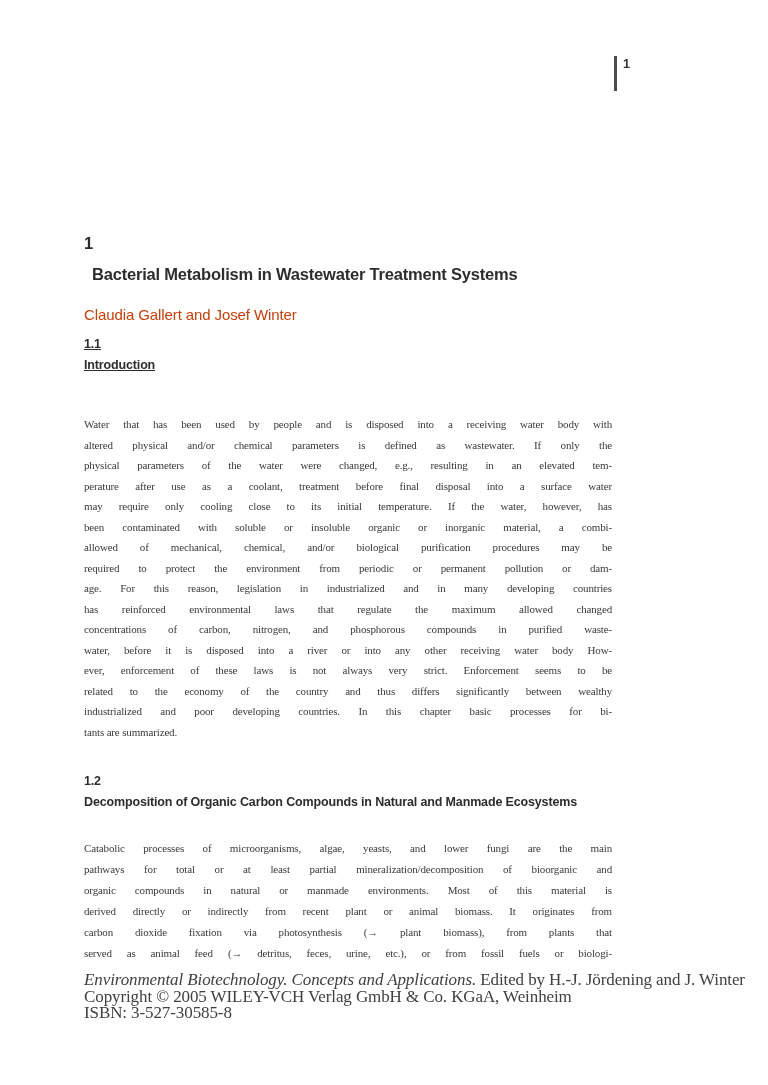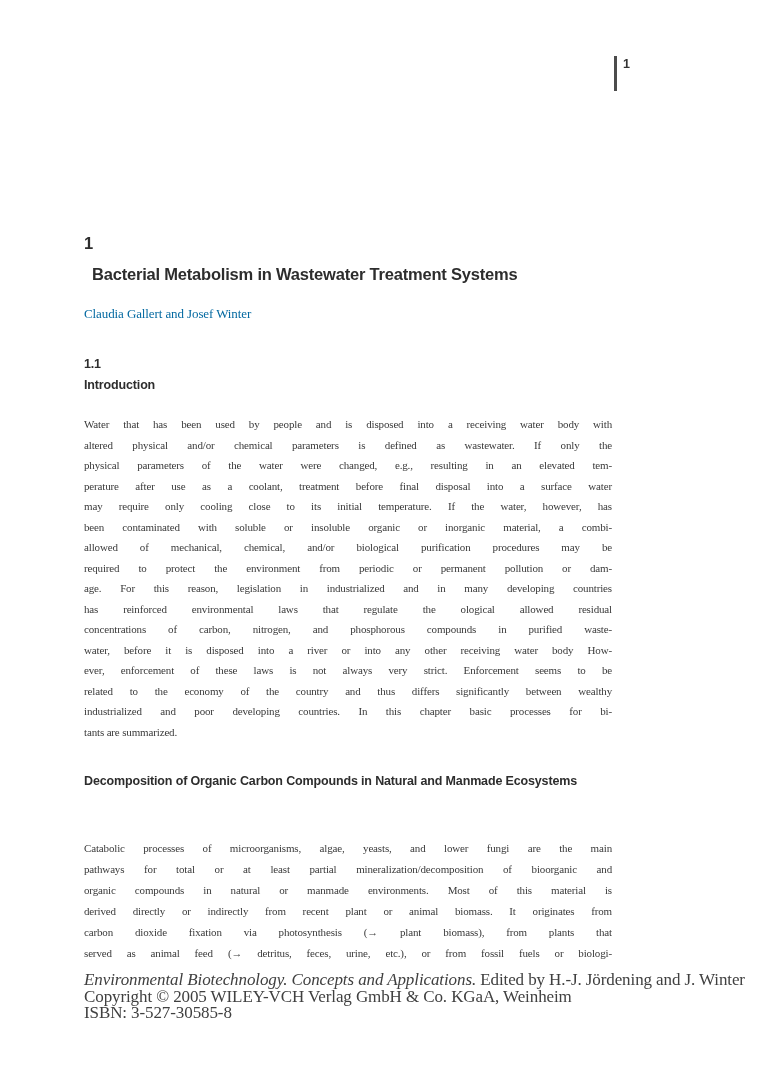--- a/index.html
+++ b/index.html
@@ -56,40 +56,40 @@
     font-weight: bold;
     font-size: 16.5px;
     letter-spacing: -0.2px;
     color: #2d2d2d;
     white-space: nowrap;
   }
   .authors {
     position: absolute;
     left: 84px;
     top: 306px;
-    font-family: Liberation Serif, serif;
-    font-size: 13px;
+    font-family: Liberation Sans, sans-serif;
+    font-size: 15px;
     letter-spacing: -0.1px;
-    color: #0369a1;
+    color: #c2410c;
     white-space: nowrap;
   }
 
   
   .section-heading {
     position: absolute;
     left: 84px;
     font-family: "Liberation Sans", sans-serif;
     font-weight: bold;
     font-size: 12.5px;
     letter-spacing: -0.15px;
     line-height: 21px;
     color: #2d2d2d;
     white-space: nowrap;
   }
-  .section-heading.s11 { top: 354px; }
+  .section-heading.s11 { top: 334px; text-decoration: underline; }
   .section-heading.s12 { top: 771px; }
 
   
   .body-par {
     position: absolute;
     left: 84px;
     width: 528px;
     font-family: "Liberation Serif", serif;
     font-size: 11px;
     letter-spacing: -0.15px;
@@ -143,30 +143,31 @@
   <div class="body-par p1 no-last-justify">
       <div class="tline">Water that has been used by people and is disposed into a receiving water body with</div>
       <div class="tline">altered physical and/or chemical parameters is defined as wastewater. If only the</div>
       <div class="tline">physical parameters of the water were changed, e.g., resulting in an elevated tem-</div>
       <div class="tline">perature after use as a coolant, treatment before final disposal into a surface water</div>
       <div class="tline">may require only cooling close to its initial temperature. If the water, however, has</div>
       <div class="tline">been contaminated with soluble or insoluble organic or inorganic material, a combi-</div>
       <div class="tline">allowed of mechanical, chemical, and/or biological purification procedures may be</div>
       <div class="tline">required to protect the environment from periodic or permanent pollution or dam-</div>
       <div class="tline">age. For this reason, legislation in industrialized and in many developing countries</div>
-      <div class="tline">has reinforced environmental laws that regulate the ological allowed residual</div>
+      <div class="tline">has reinforced environmental laws that regulate the maximum allowed changed</div>
       <div class="tline">concentrations of carbon, nitrogen, and phosphorous compounds in purified waste-</div>
       <div class="tline">water, before it is disposed into a river or into any other receiving water body How-</div>
       <div class="tline">ever, enforcement of these laws is not always very strict. Enforcement seems to be</div>
       <div class="tline">related to the economy of the country and thus differs significantly between wealthy</div>
       <div class="tline">industrialized and poor developing countries. In this chapter basic processes for bi-</div>
       <div class="tline">tants are summarized.</div>
     </div>
 
   <div class="section-heading s12">
+    <div>1.2</div>
     <div>Decomposition of Organic Carbon Compounds in Natural and Manmade Ecosystems</div>
   </div>
 
   <div class="body-par p2">
       <div class="tline">Catabolic processes of microorganisms, algae, yeasts, and lower fungi are the main</div>
       <div class="tline">pathways for total or at least partial mineralization/decomposition of bioorganic and</div>
       <div class="tline">organic compounds in natural or manmade environments. Most of this material is</div>
       <div class="tline">derived directly or indirectly from recent plant or animal biomass. It originates from</div>
       <div class="tline">carbon dioxide fixation via photosynthesis (→ plant biomass), from plants that</div>
       <div class="tline">served as animal feed (→ detritus, feces, urine, etc.), or from fossil fuels or biologi-</div>

